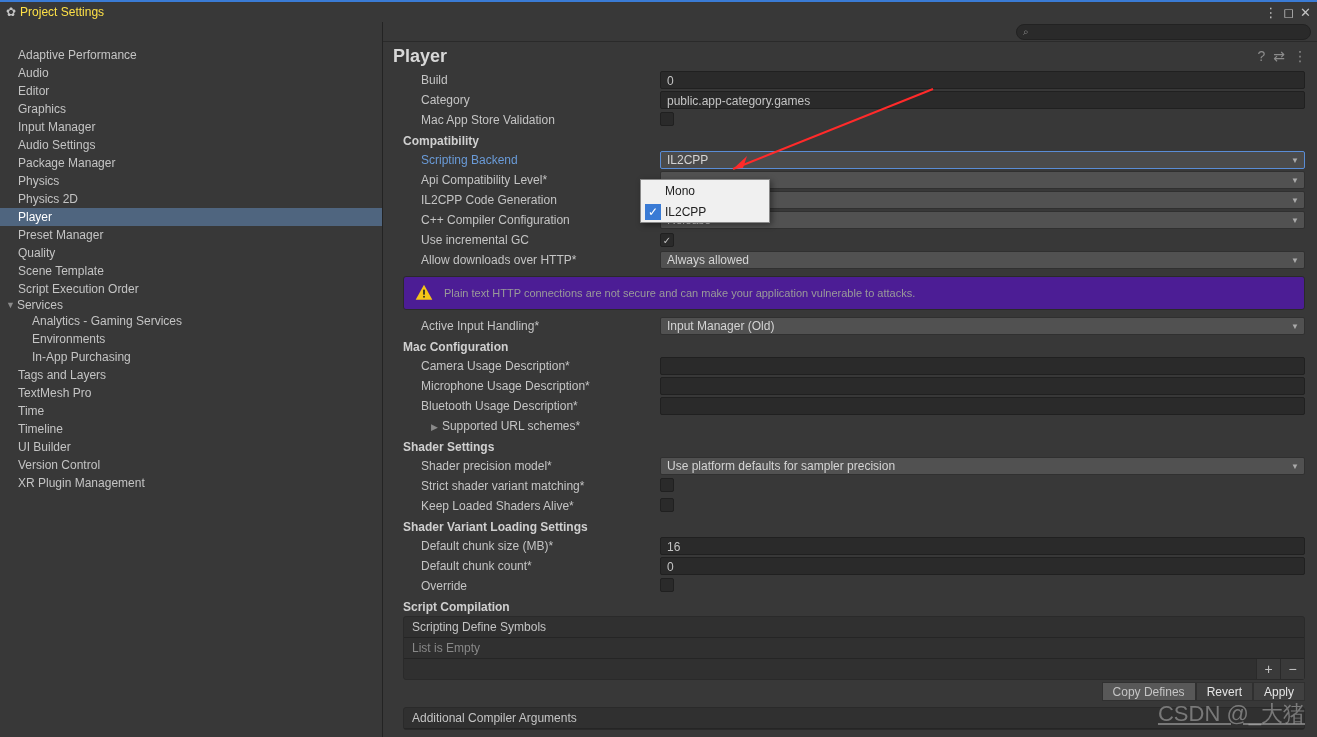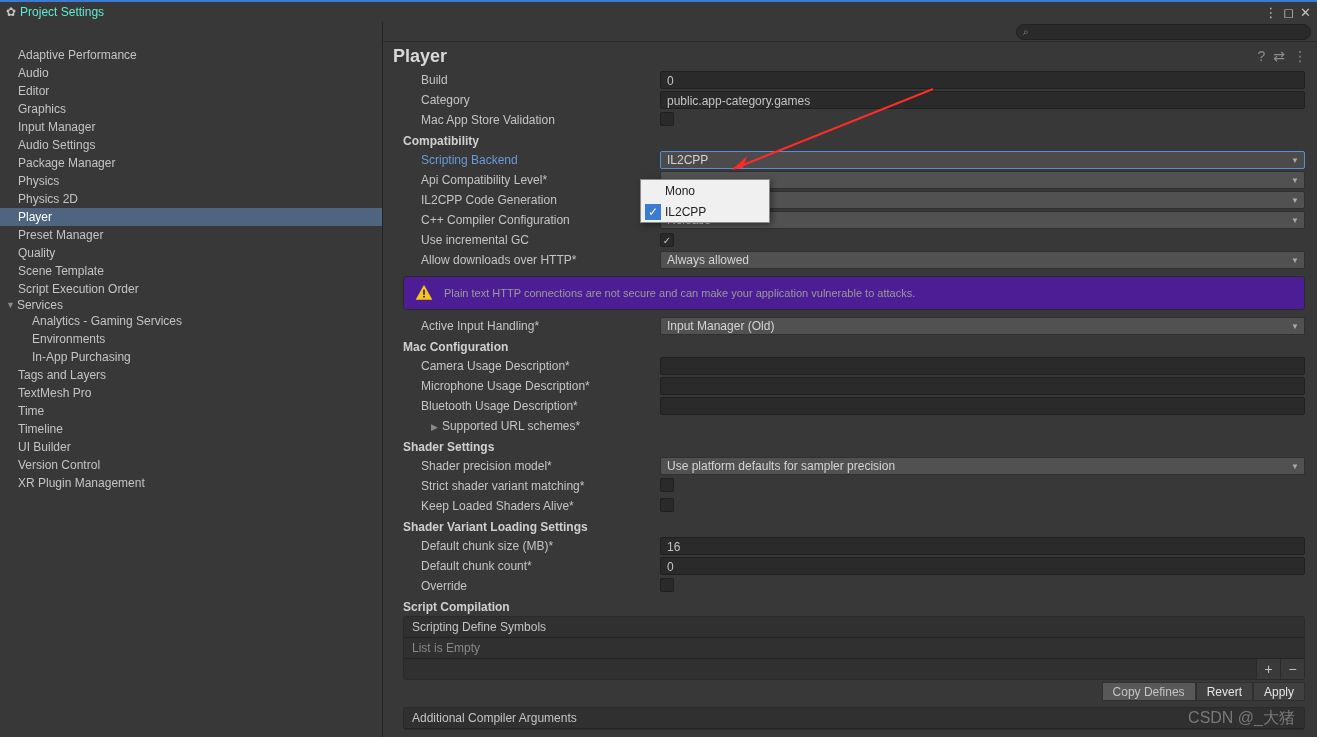--- a/index.html
+++ b/index.html
@@ -1,19 +1,19 @@
 <!DOCTYPE html>
 <html><head>
 <meta charset="utf-8">
 <style>
 * { margin: 0; padding: 0; box-sizing: border-box; font-family: Arial, sans-serif; }
 body { background: #383838; color: #c4c4c4; font-size: 12px; width: 1317px; height: 737px; overflow: hidden; position: relative; }
 .titlebar { height: 22px; background: #383838; border-top: 2px solid #3a7bd5; display: flex; align-items: center; padding: 0 6px; }
 .titlebar .gear { margin-right: 4px; font-size: 12px; color: #c4c4c4; }
-.titlebar .title { flex: 1; color: #5eead4; }
+.titlebar .title { flex: 1; color: #fde047; }
 .titlebar .win-btns { display: flex; gap: 6px; color: #c4c4c4; }
 .titlebar .win-btns span { cursor: pointer; font-size: 13px; }
 .main { display: flex; height: calc(100% - 22px); }
 .sidebar { width: 383px; background: #383838; border-right: 1px solid #232323; overflow-y: auto; padding-top: 24px; }
 .sidebar-item { padding: 1px 0 1px 18px; cursor: pointer; line-height: 16px; white-space: nowrap; }
 .sidebar-item.selected { background: #4f657f; color: #fff; }
 .sidebar-sub { padding-left: 32px; }
 .sidebar-expand { display: flex; align-items: center; }
 .sidebar-expand .tri { margin-left: 6px; margin-right: 2px; color: #8a8a8a; font-size: 9px; }
 .content { flex: 1; display: flex; flex-direction: column; background: #383838; }
@@ -46,21 +46,21 @@
 .listbox .lb-footer { display: flex; justify-content: flex-end; border-top: 1px solid #252525; }
 .listbox .lb-btn { width: 24px; height: 20px; background: #3a3a3a; border-left: 1px solid #2a2a2a; display: flex; align-items: center; justify-content: center; color: #c4c4c4; cursor: pointer; font-size: 14px; }
 .btnrow { display: flex; justify-content: flex-end; gap: 0; margin-top: 2px; }
 .btn { background: #585858; border: 1px solid #303030; padding: 2px 10px; color: #c4c4c4; cursor: pointer; height: 19px; line-height: 14px; }
 .btn.disabled { color: #e5e5e5; background: #404040; }
 .popup { position: absolute; background: #f0f0f0; border: 1px solid #888; box-shadow: 2px 2px 6px rgba(0,0,0,0.4); z-index: 100; }
 .popup .opt { display: flex; align-items: center; height: 21px; padding: 0 10px 0 4px; color: #222; cursor: pointer; }
 .popup .opt .chk { width: 20px; text-align: center; color: #3a7bd5; font-size: 12px; }
 .popup .opt.sel .chk { background: #3a7bd5; color: #fff; margin-right: 4px; width: 16px; height: 16px; line-height: 16px; }
 .arrow-annotation { position: absolute; z-index: 50; pointer-events: none; }
-.watermark { position: absolute; right: 22px; bottom: 8px; color: rgba(180,180,180,0.55); font-size: 16px; z-index: 200; pointer-events: none; }
+.watermark { position: absolute; right: 12px; bottom: 8px; color: rgba(180,180,180,0.55); font-size: 22px; z-index: 200; pointer-events: none; text-decoration: underline; }
 .tri-right { display: inline-block; margin-right: 4px; color: #8a8a8a; font-size: 9px; }
 </style>
 </head>
 <body>
 
 <div class="titlebar">
   <span class="gear">✿</span>
   <span class="title">Project Settings</span>
   <div class="win-btns">
     <span>⋮</span>

